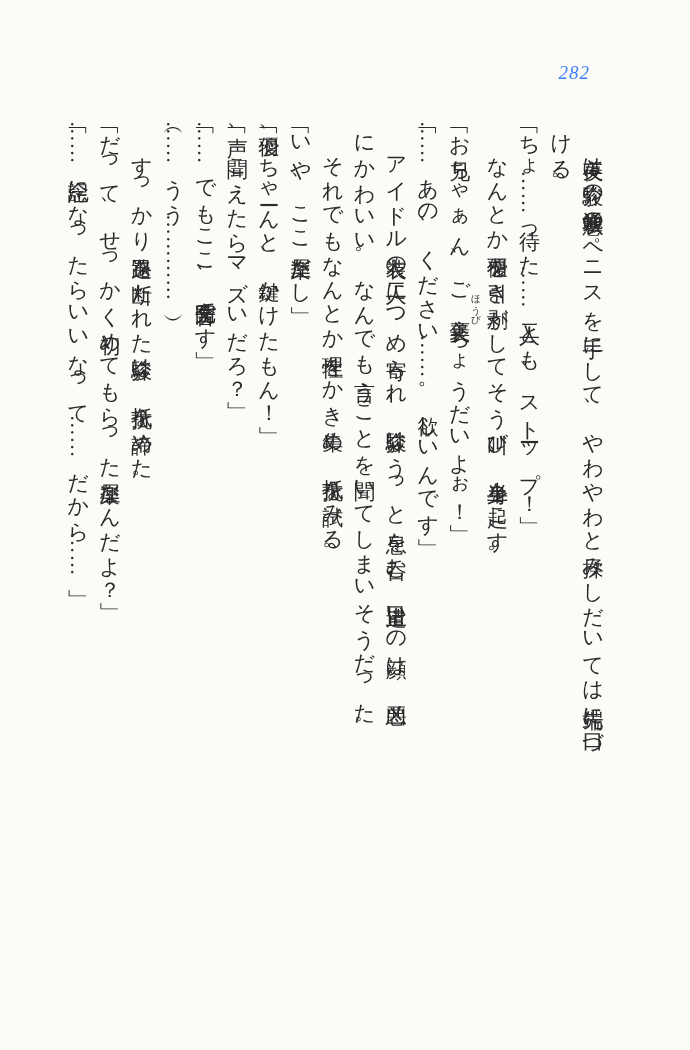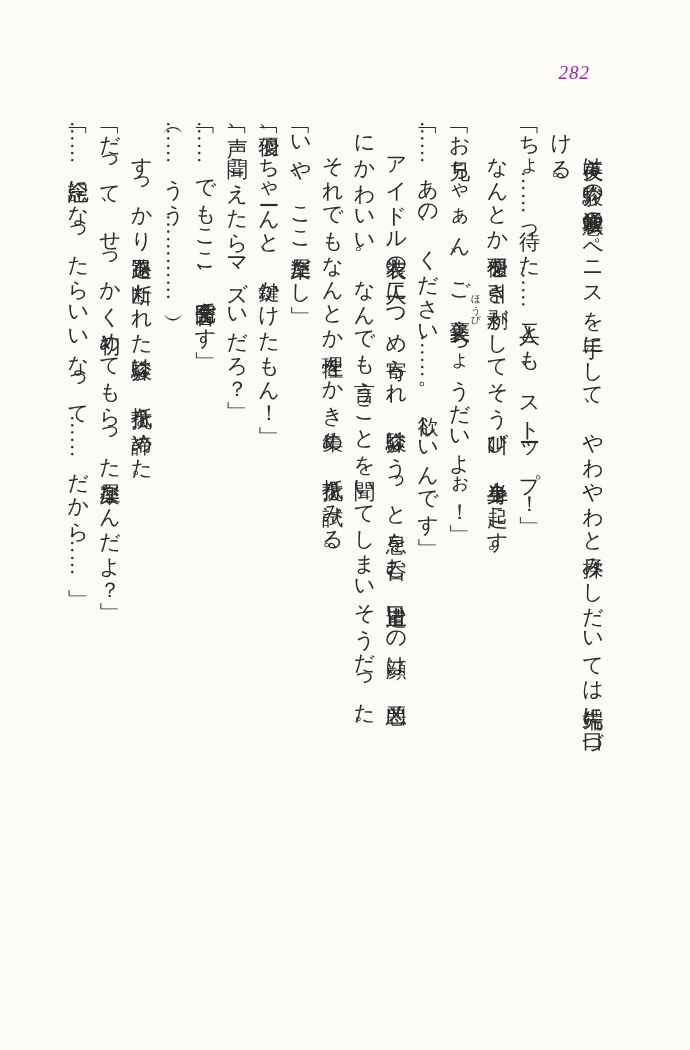--- a/index.html
+++ b/index.html
@@ -19,21 +19,21 @@
     position: absolute;
     inset: 0;
   }
   .page-number {
     position: absolute;
     top: 62px;
     right: 100px;
     font-size: 19px;
     font-style: italic;
     letter-spacing: 1px;
-    color: #a21caf;
+    color: #3b82f6;
   }
   .text-block {
     position: absolute;
     top: 120px;
     right: 82px;
     height: 838px;
     writing-mode: vertical-rl;
     text-orientation: mixed;
     font-size: 21px;
     line-height: 31.8px;

